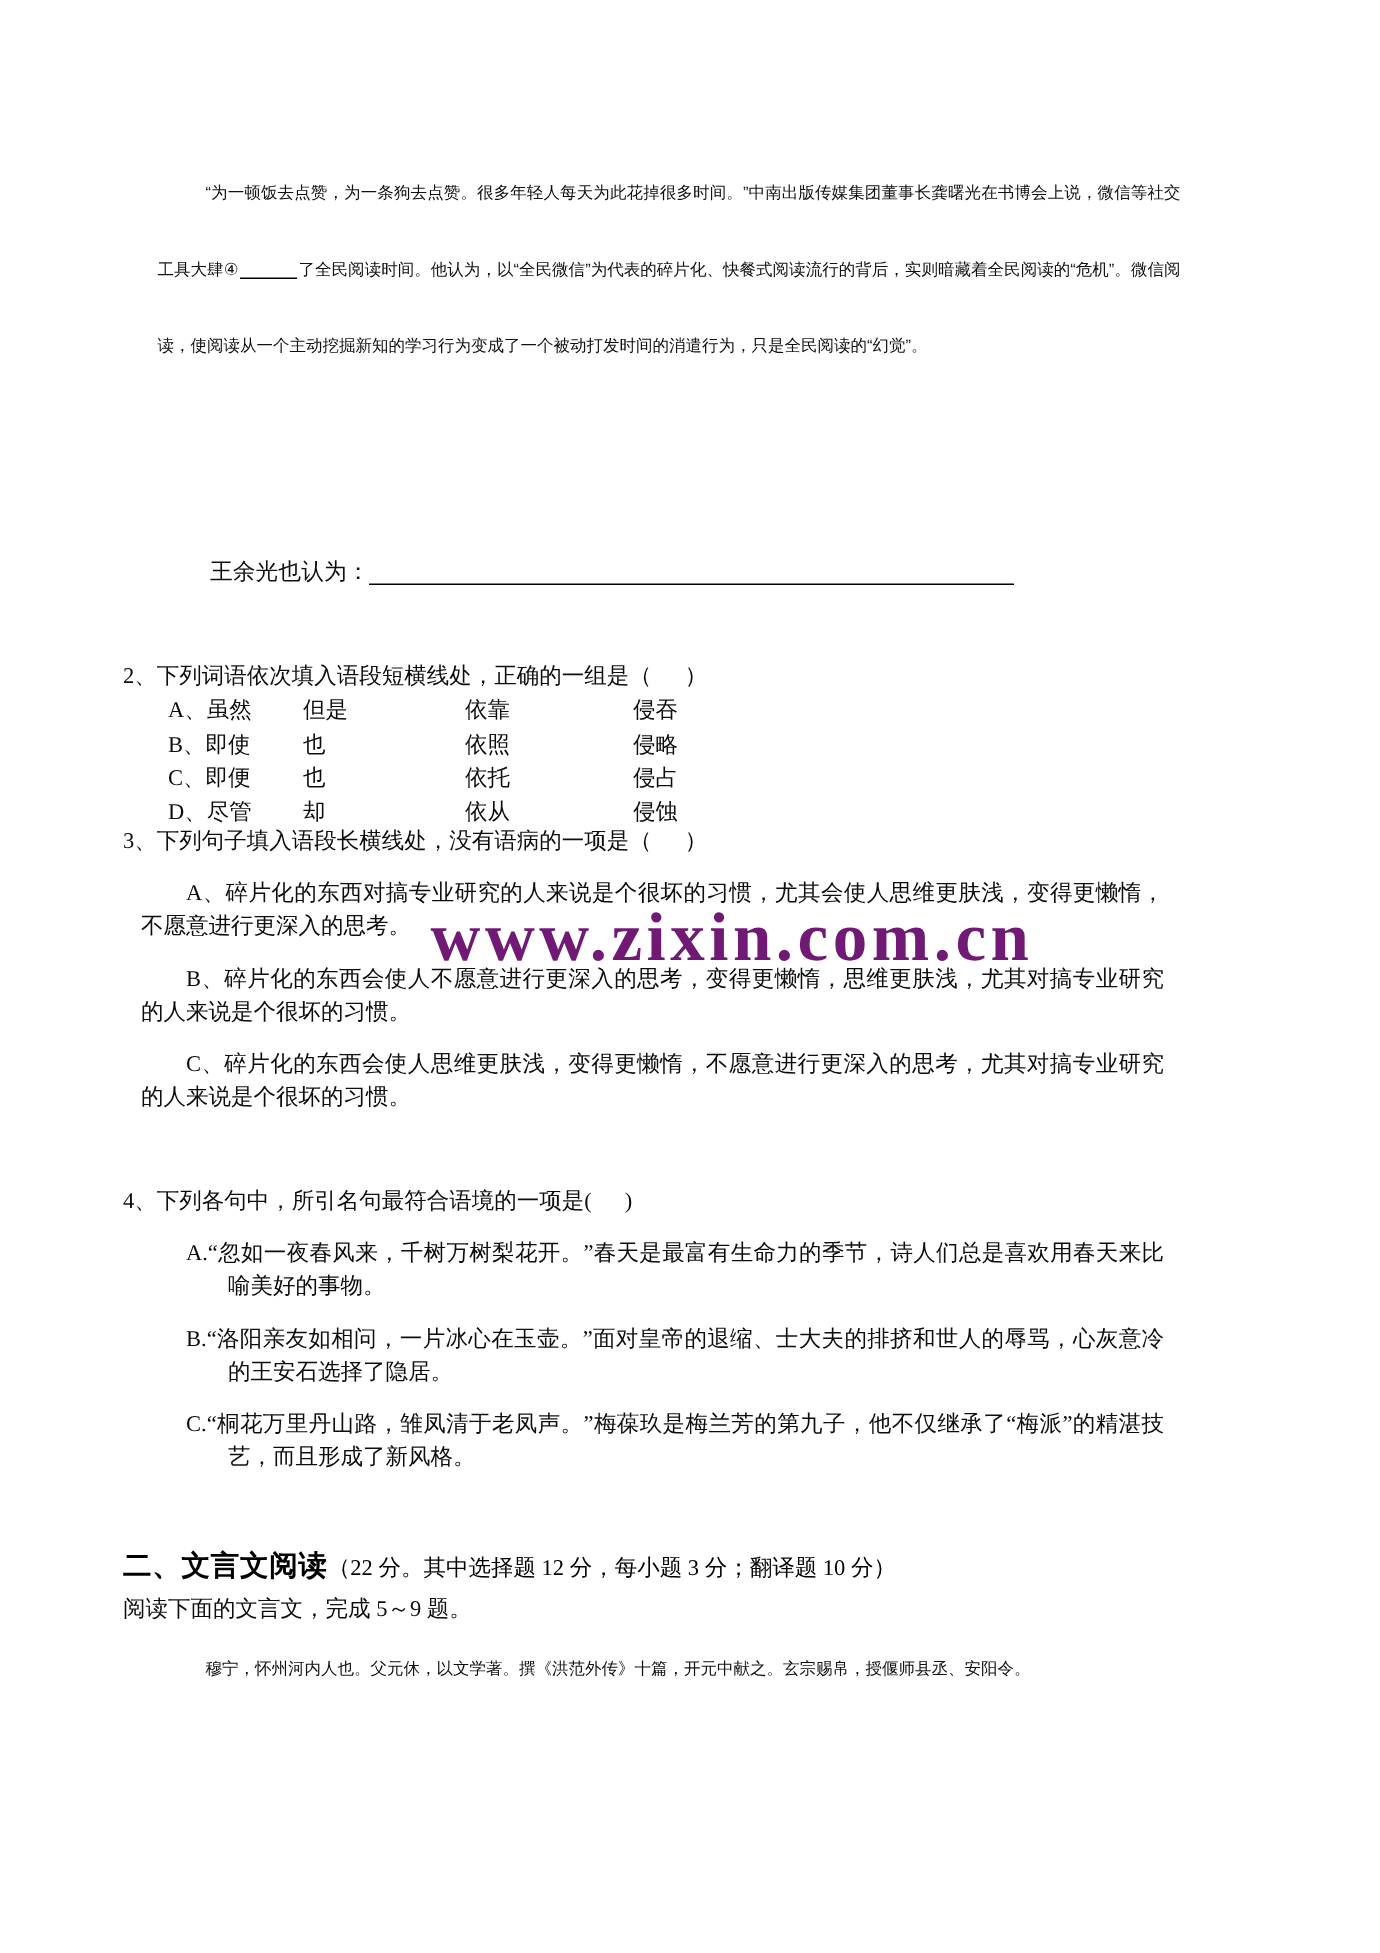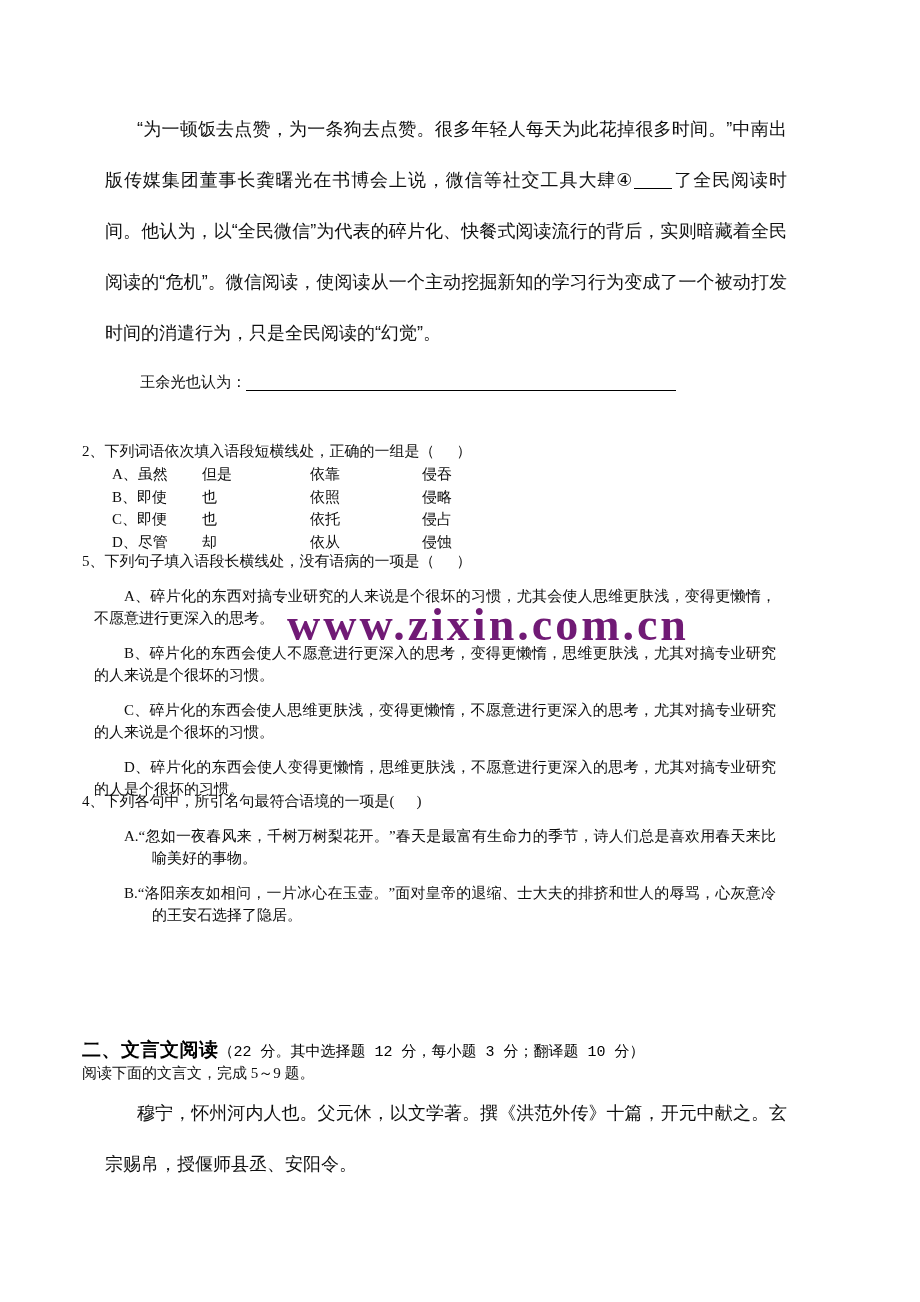--- a/index.html
+++ b/index.html
@@ -48,21 +48,21 @@
     width: 920px;
     z-index: 2;
   }
 
   
   .passage {
     position: absolute;
     left: 105px;
     width: 682px;
     font-family: "Liberation Sans", "DejaVu Sans", sans-serif;
-    font-size: 18px;
+    font-size: 11px;
     line-height: 51px;
     text-align: justify;
     text-justify: inter-ideograph;
     color: #101010;
   }
   .passage .ind { display: inline-block; width: 32px; }
 
   .blank-short {
     display: inline-block;
     width: 38px;
@@ -142,22 +142,22 @@
     text-indent: -28px;
     text-align: justify;
     text-justify: inter-ideograph;
   }
 
   
   .section-head {
     position: absolute;
     left: 82px;
     width: 706px;
-    font-family: Liberation Mono, monospace;
-    line-height: 32px;
+    font-family: Liberation Serif, serif;
+    line-height: 20px;
     color: #000;
     white-space: nowrap;
   }
   .section-head .big {
     font-size: 19px;
     font-weight: 700;
     letter-spacing: 0.5px;
   }
   .section-head .meta {
     font-size: 15px;
@@ -217,31 +217,31 @@
             <td class="c0"><span>D、</span><span>尽管</span></td>
             <td class="c1">却</td>
             <td class="c2">依从</td>
             <td class="c3">侵蚀</td>
           </tr>
         </tbody>
       </table>
     </div>
 
     <div class="qblock" style="top:550px;">
-      <p class="qstem"><span>5、下列句子填入语段长横线处，没有语病的一项是（</span><span class="paren-gap"></span><span>）</span></p>
+      <p class="qstem"><span>3、下列句子填入语段长横线处，没有语病的一项是（</span><span class="paren-gap"></span><span>）</span></p>
       <p class="opt-flow">A、碎片化的东西对搞专业研究的人来说是个很坏的习惯，尤其会使人思维更肤浅，变得更懒惰，不愿意进行更深入的思考。</p>
       <p class="opt-flow">B、碎片化的东西会使人不愿意进行更深入的思考，变得更懒惰，思维更肤浅，尤其对搞专业研究的人来说是个很坏的习惯。</p>
       <p class="opt-flow">C、碎片化的东西会使人思维更肤浅，变得更懒惰，不愿意进行更深入的思考，尤其对搞专业研究的人来说是个很坏的习惯。</p>
-      <p class="opt-flow">D、碎片化的东西会使人变得更懒惰，思维更肤浅，不愿意进行更深入的思考，尤其对搞专业研究的人是个很坏的习惯。</p>
     </div>
 
     <div class="qblock" style="top:790px;">
       <p class="qstem"><span>4、下列各句中，所引名句最符合语境的一项是(</span><span class="paren-gap"></span><span>)</span></p>
       <p class="opt-hang">A.“忽如一夜春风来，千树万树梨花开。”春天是最富有生命力的季节，诗人们总是喜欢用春天来比喻美好的事物。</p>
       <p class="opt-hang">B.“洛阳亲友如相问，一片冰心在玉壶。”面对皇帝的退缩、士大夫的排挤和世人的辱骂，心灰意冷的王安石选择了隐居。</p>
+      <p class="opt-hang">C.“桐花万里丹山路，雏凤清于老凤声。”梅葆玖是梅兰芳的第九子，他不仅继承了“梅派”的精湛技艺，而且形成了新风格。</p>
     </div>
 
     <div class="section-head" style="top:1035px;">
       <span class="big">二、文言文阅读</span><span class="meta">（22 分。其中选择题 12 分，每小题 3 分；翻译题 10 分）</span>
     </div>
     <div class="section-sub" style="top:1062px;">阅读下面的文言文，完成 5～9 题。</div>
 
     <div class="passage" style="top:1088px;">
       <span class="ind"></span><span>穆宁，怀州河内人也。父元休，以文学著。撰《洪范外传》十篇，开元中献之。玄宗赐帛，授偃师县丞、安阳令。</span>
     </div>

